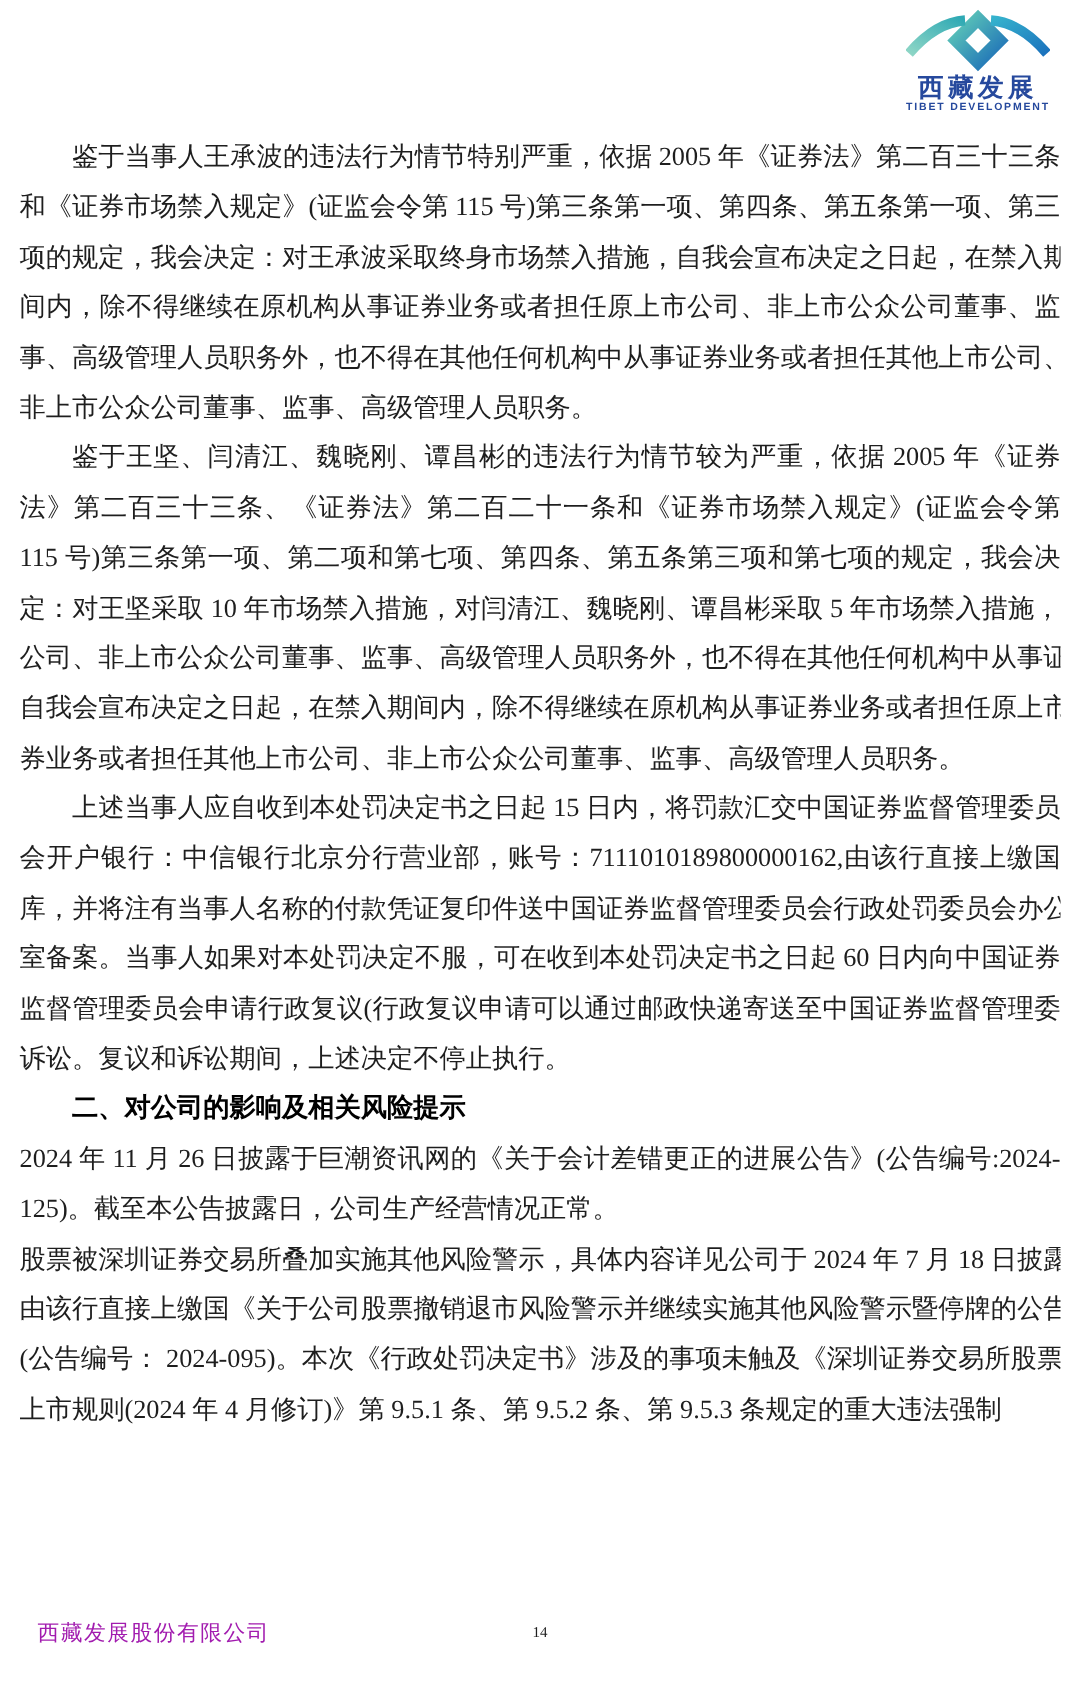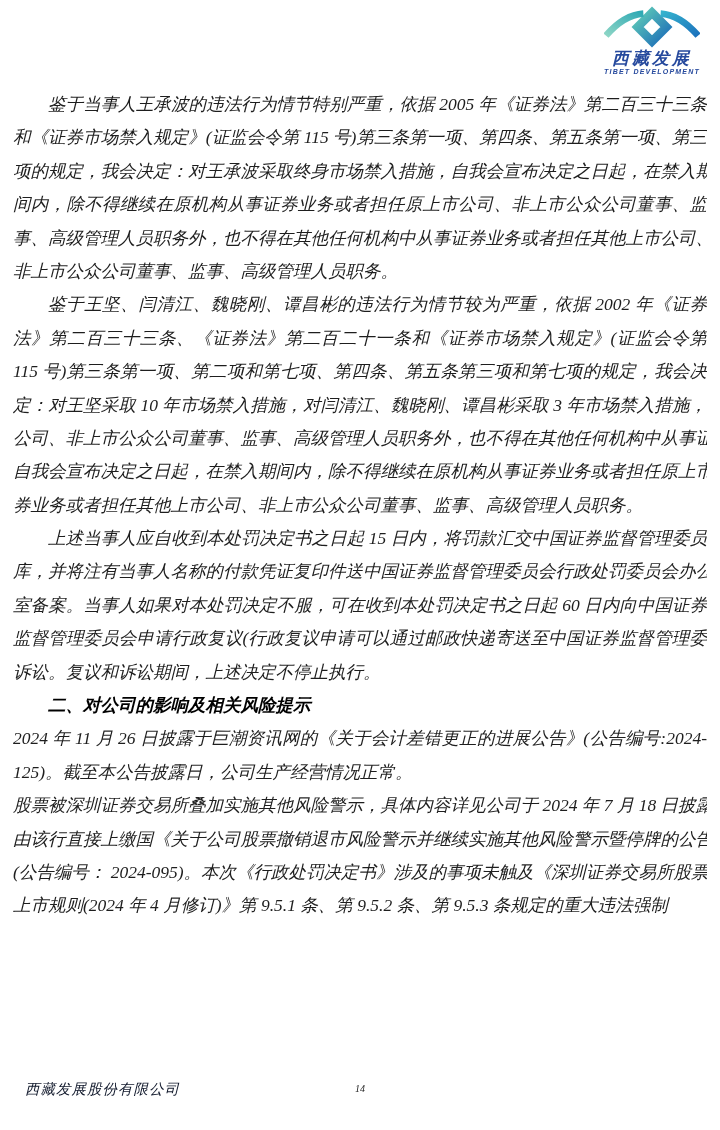--- a/index.html
+++ b/index.html
@@ -3,21 +3,20 @@
 <meta charset="utf-8">
 <style>
   html, body { margin: 0; padding: 0; background: #ffffff; }
   .page {
     position: relative;
     width: 712px;
     height: 1130px;
     background: #ffffff;
     overflow: hidden;
     font-family: "Liberation Serif", "DejaVu Serif", serif;
-    font-style: italic;
   }
 
   
   .logo {
     position: absolute;
     top: 4px;
     right: 6px;
     width: 108px;
     text-align: center;
   }
@@ -65,21 +64,21 @@
   .line.end { text-align-last: left; }
   .para.heading .line { font-weight: bold; color: #000; }
 
   
   .footer-company {
     position: absolute;
     left: 25px;
     top: 1080px;
     font-size: 14.5px;
     line-height: 18px;
-    color: #0f172a;
+    color: #a21caf;
     letter-spacing: 1px;
   }
   .footer-page {
     position: absolute;
     left: 0;
     top: 1080px;
     width: 720px;
     text-align: center;
     font-size: 10px;
     line-height: 18px;
@@ -118,30 +117,31 @@
   <div class="doc-body">
       <div class="para body">
         <div class="line first">鉴于当事人王承波的违法行为情节特别严重，依据 2005 年《证券法》第二百三十三条</div>
         <div class="line">和《证券市场禁入规定》(证监会令第 115 号)第三条第一项、第四条、第五条第一项、第三</div>
         <div class="line">项的规定，我会决定：对王承波采取终身市场禁入措施，自我会宣布决定之日起，在禁入期</div>
         <div class="line">间内，除不得继续在原机构从事证券业务或者担任原上市公司、非上市公众公司董事、监</div>
         <div class="line">事、高级管理人员职务外，也不得在其他任何机构中从事证券业务或者担任其他上市公司、</div>
         <div class="line end">非上市公众公司董事、监事、高级管理人员职务。</div>
       </div>
       <div class="para body">
-        <div class="line first">鉴于王坚、闫清江、魏晓刚、谭昌彬的违法行为情节较为严重，依据 2002 年《证券</div>
+        <div class="line first">鉴于王坚、闫清江、魏晓刚、谭昌彬的违法行为情节较为严重，依据 2005 年《证券</div>
         <div class="line">法》第二百三十三条、《证券法》第二百二十一条和《证券市场禁入规定》(证监会令第</div>
         <div class="line">115 号)第三条第一项、第二项和第七项、第四条、第五条第三项和第七项的规定，我会决</div>
-        <div class="line">定：对王坚采取 10 年市场禁入措施，对闫清江、魏晓刚、谭昌彬采取 3 年市场禁入措施，</div>
+        <div class="line">定：对王坚采取 10 年市场禁入措施，对闫清江、魏晓刚、谭昌彬采取 5 年市场禁入措施，</div>
         <div class="line">公司、非上市公众公司董事、监事、高级管理人员职务外，也不得在其他任何机构中从事证</div>
         <div class="line">自我会宣布决定之日起，在禁入期间内，除不得继续在原机构从事证券业务或者担任原上市</div>
         <div class="line end">券业务或者担任其他上市公司、非上市公众公司董事、监事、高级管理人员职务。</div>
       </div>
       <div class="para body">
         <div class="line first">上述当事人应自收到本处罚决定书之日起 15 日内，将罚款汇交中国证券监督管理委员</div>
+        <div class="line">会开户银行：中信银行北京分行营业部，账号：7111010189800000162,由该行直接上缴国</div>
         <div class="line">库，并将注有当事人名称的付款凭证复印件送中国证券监督管理委员会行政处罚委员会办公</div>
         <div class="line">室备案。当事人如果对本处罚决定不服，可在收到本处罚决定书之日起 60 日内向中国证券</div>
         <div class="line">监督管理委员会申请行政复议(行政复议申请可以通过邮政快递寄送至中国证券监督管理委</div>
         <div class="line end">诉讼。复议和诉讼期间，上述决定不停止执行。</div>
       </div>
       <div class="para heading">
         <div class="line first end">二、对公司的影响及相关风险提示</div>
       </div>
       <div class="para body">
         <div class="line">2024 年 11 月 26 日披露于巨潮资讯网的《关于会计差错更正的进展公告》(公告编号:2024-</div>

